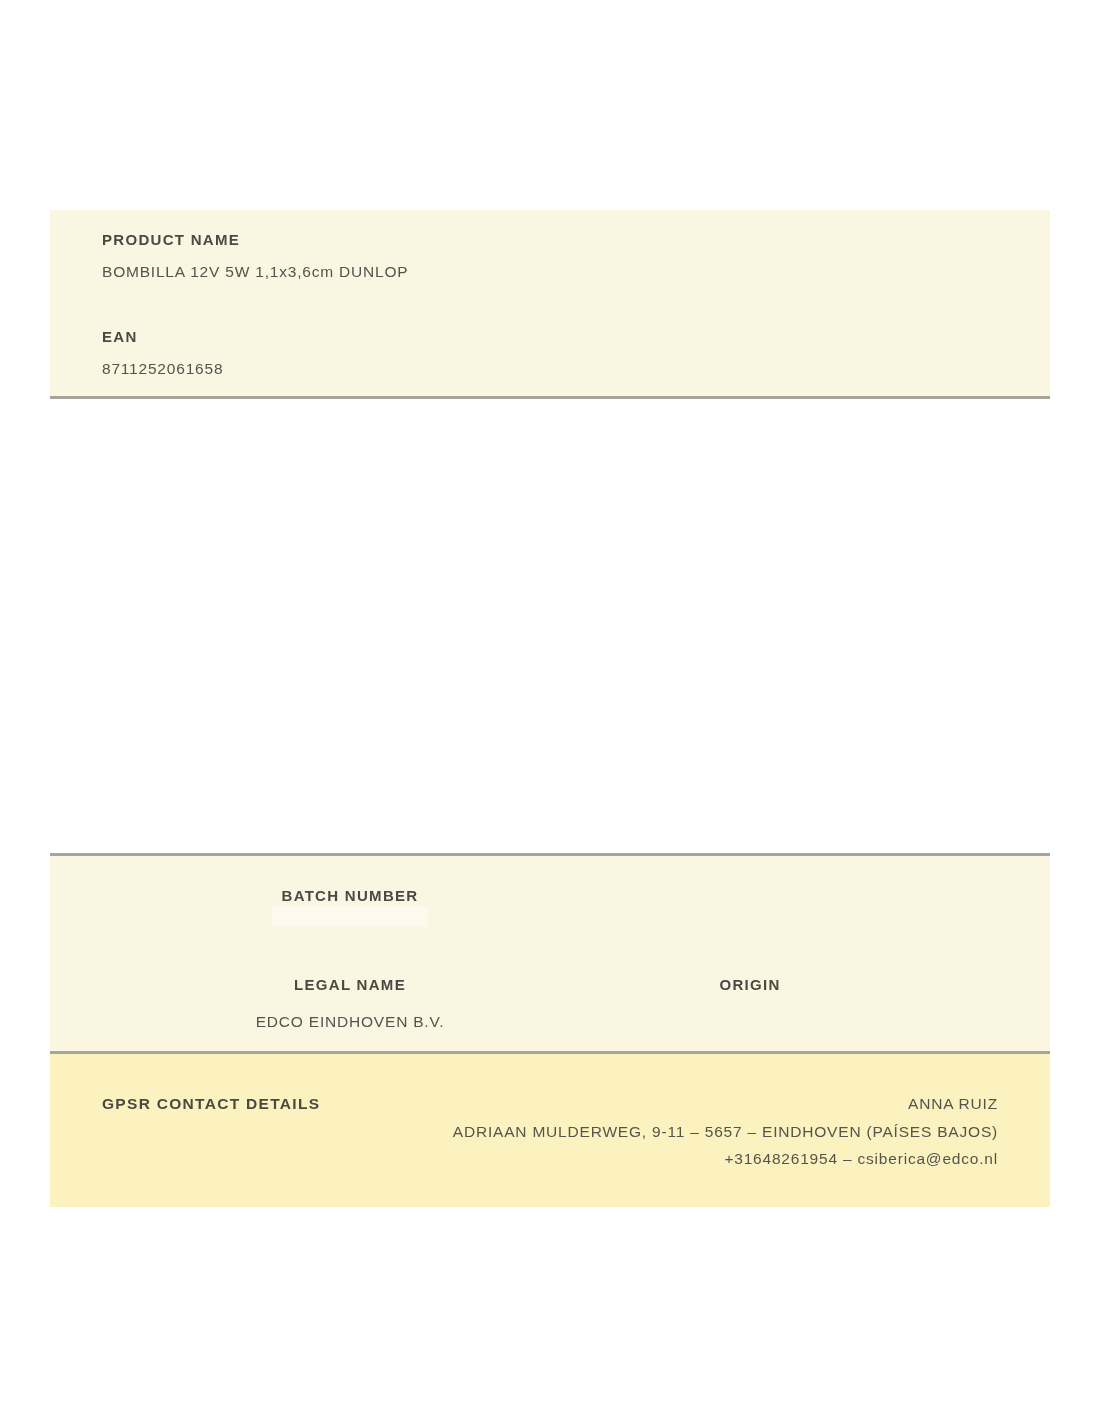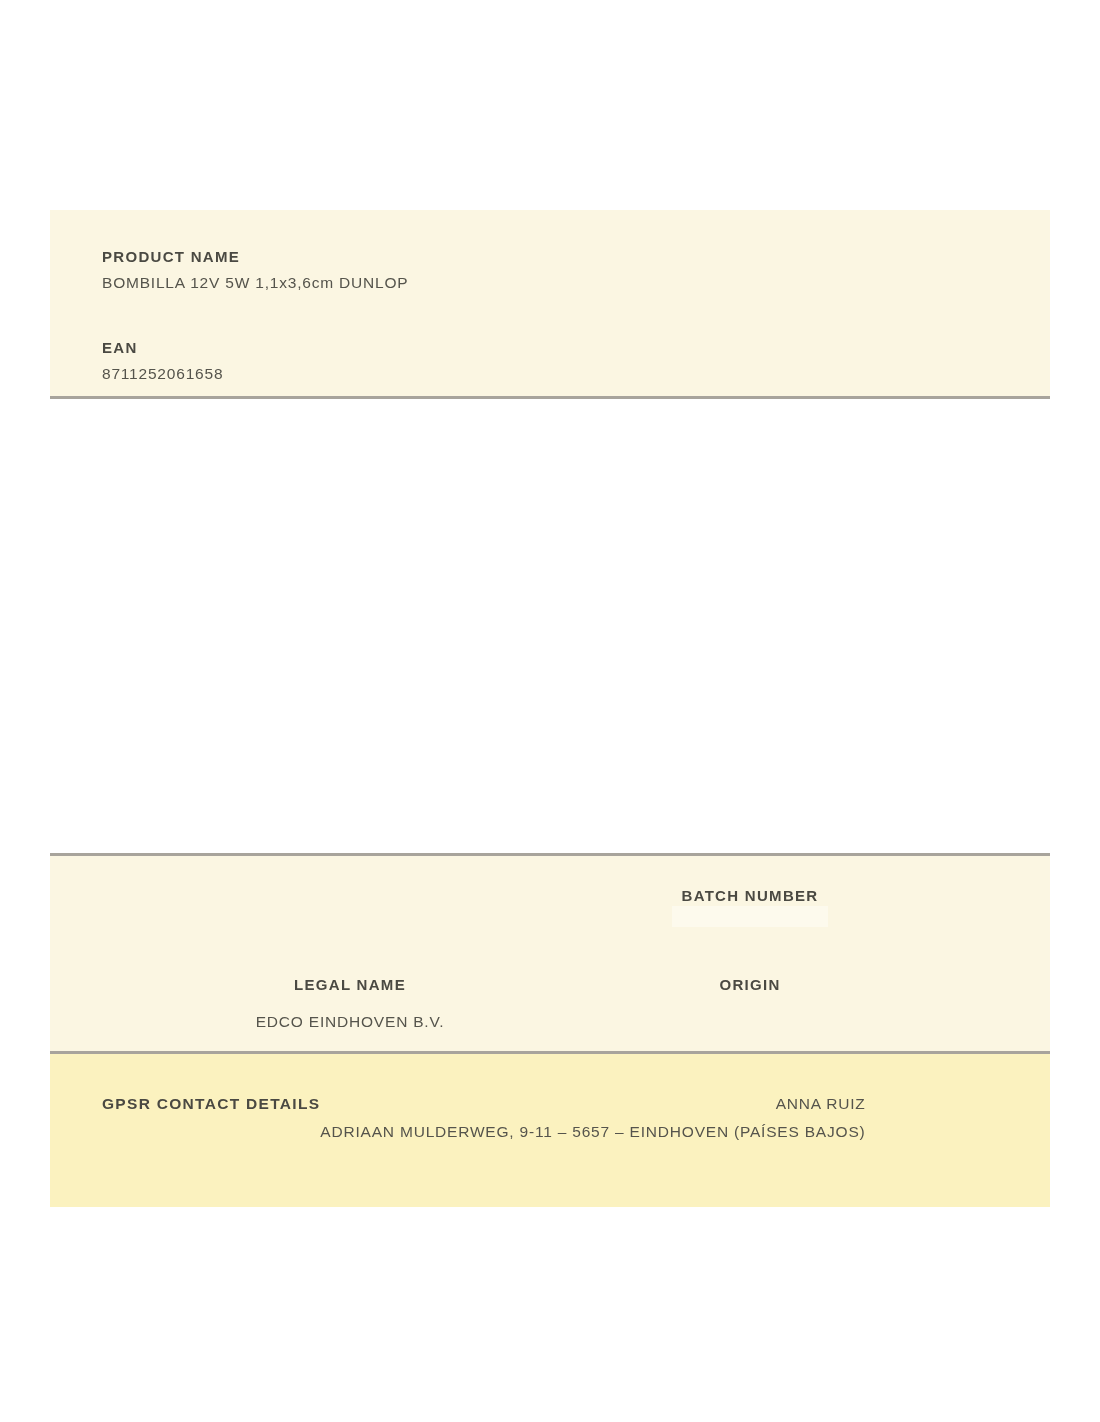--- a/index.html
+++ b/index.html
@@ -21,48 +21,48 @@
     width: 1000px;
     box-sizing: border-box;
   }
 
   
   .product-section {
     top: 210px;
     height: 189px;
     background: #FBF6E2;
     border-bottom: 3px solid #A8A49C;
-    padding: 38px 52px 0 52px;
+    padding: 21px 52px 0 52px;
   }
   .field-label {
     font-size: 15px;
     font-weight: bold;
     letter-spacing: 1.3px;
     color: #4A4942;
     line-height: 17px;
   }
   .field-value {
     font-size: 15.5px;
     letter-spacing: 0.8px;
     color: #55544C;
     line-height: 17px;
-    margin-top: 9px;
+    margin-top: 15px;
   }
   .field-group-ean { margin-top: 48px; }
 
   
   .batch-section {
     top: 853px;
     height: 201px;
     background: #FBF6E2;
     border-top: 3px solid #A8A49C;
     border-bottom: 3px solid #A8A49C;
     padding: 31px 100px 0 100px;
   }
-  .two-col { display: flex; justify-content: flex-end; }
+  .two-col { display: flex; }
   .col {
     width: 50%;
     text-align: center;
   }
   .col-label {
     font-size: 15px;
     font-weight: bold;
     letter-spacing: 1.3px;
     color: #4A4942;
     line-height: 17px;
@@ -82,20 +82,21 @@
   }
   .legal-row { margin-top: 49px; }
 
   
   .gpsr-section {
     top: 1054px;
     height: 153px;
     background: #FBF2BF;
     padding: 36px 52px 0 52px;
     display: flex;
+    justify-content: space-between;
     align-items: flex-start;
   }
   .gpsr-title {
     font-size: 15.5px;
     font-weight: bold;
     letter-spacing: 1.3px;
     color: #4A4942;
     line-height: 27.5px;
   }
   .gpsr-contact {
@@ -138,16 +139,17 @@
         <div class="col-label">ORIGIN</div>
       </div>
     </div>
   </div>
 
   <div class="section gpsr-section">
     <div class="gpsr-title">GPSR CONTACT DETAILS</div>
     <div class="gpsr-contact">
       <div>ANNA RUIZ</div>
       <div>ADRIAAN MULDERWEG, 9-11 – 5657 – EINDHOVEN (PAÍSES BAJOS)</div>
+      <div>+31648261954 – csiberica@edco.nl</div>
     </div>
   </div>
 
 </div>
 
 </body></html>

